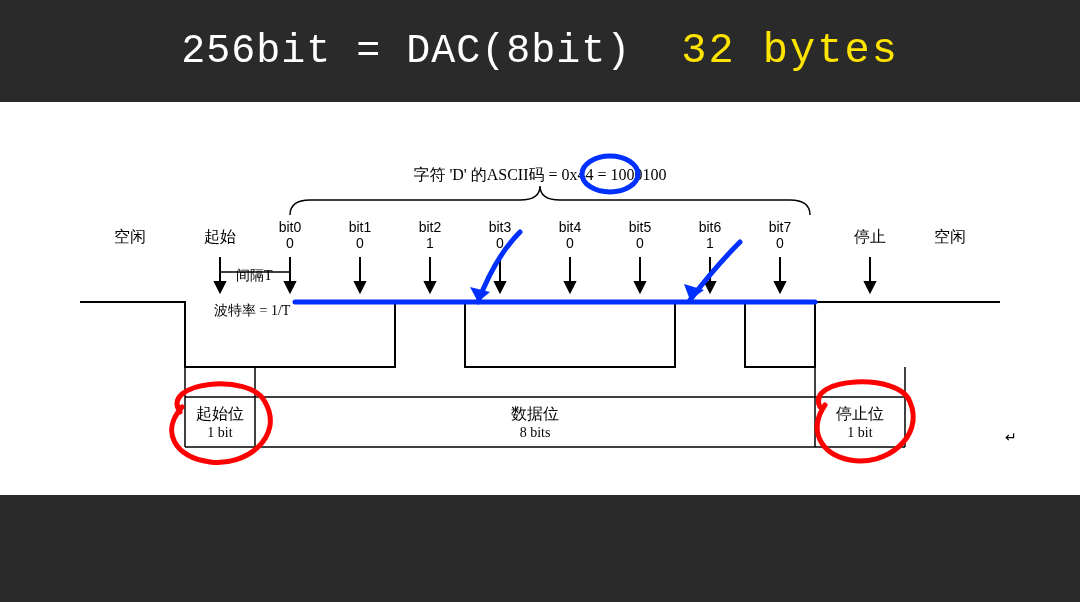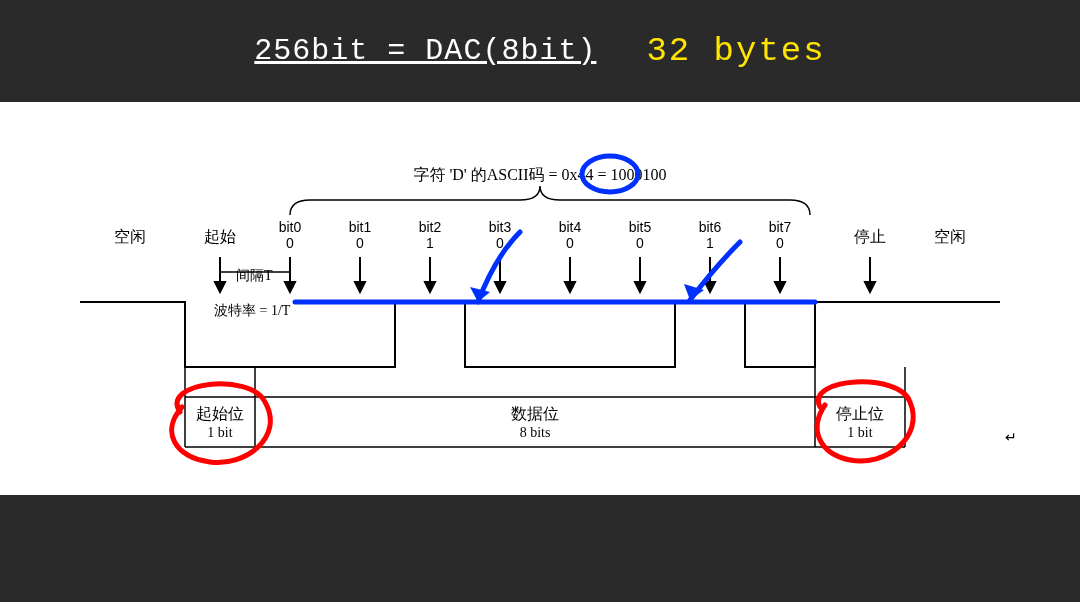--- a/index.html
+++ b/index.html
@@ -15,27 +15,26 @@
     width: 100%;
     height: 102px;
     background: #2a2a2a;
     display: flex;
     align-items: center;
     justify-content: center;
     gap: 50px;
   }
   .header .formula {
     color: #ffffff;
-    font-size: 30px;
+    font-size: 40px;
     letter-spacing: 1px;
-    text-decoration: underline;
   }
   .header .bytes {
     color: #ffe400;
-    font-size: 34px;
+    font-size: 42px;
     letter-spacing: 2px;
   }
   .diagram-panel {
     position: absolute;
     left: 0;
     top: 102px;
     width: 1080px;
     height: 393px;
     background: #ffffff;
   }

